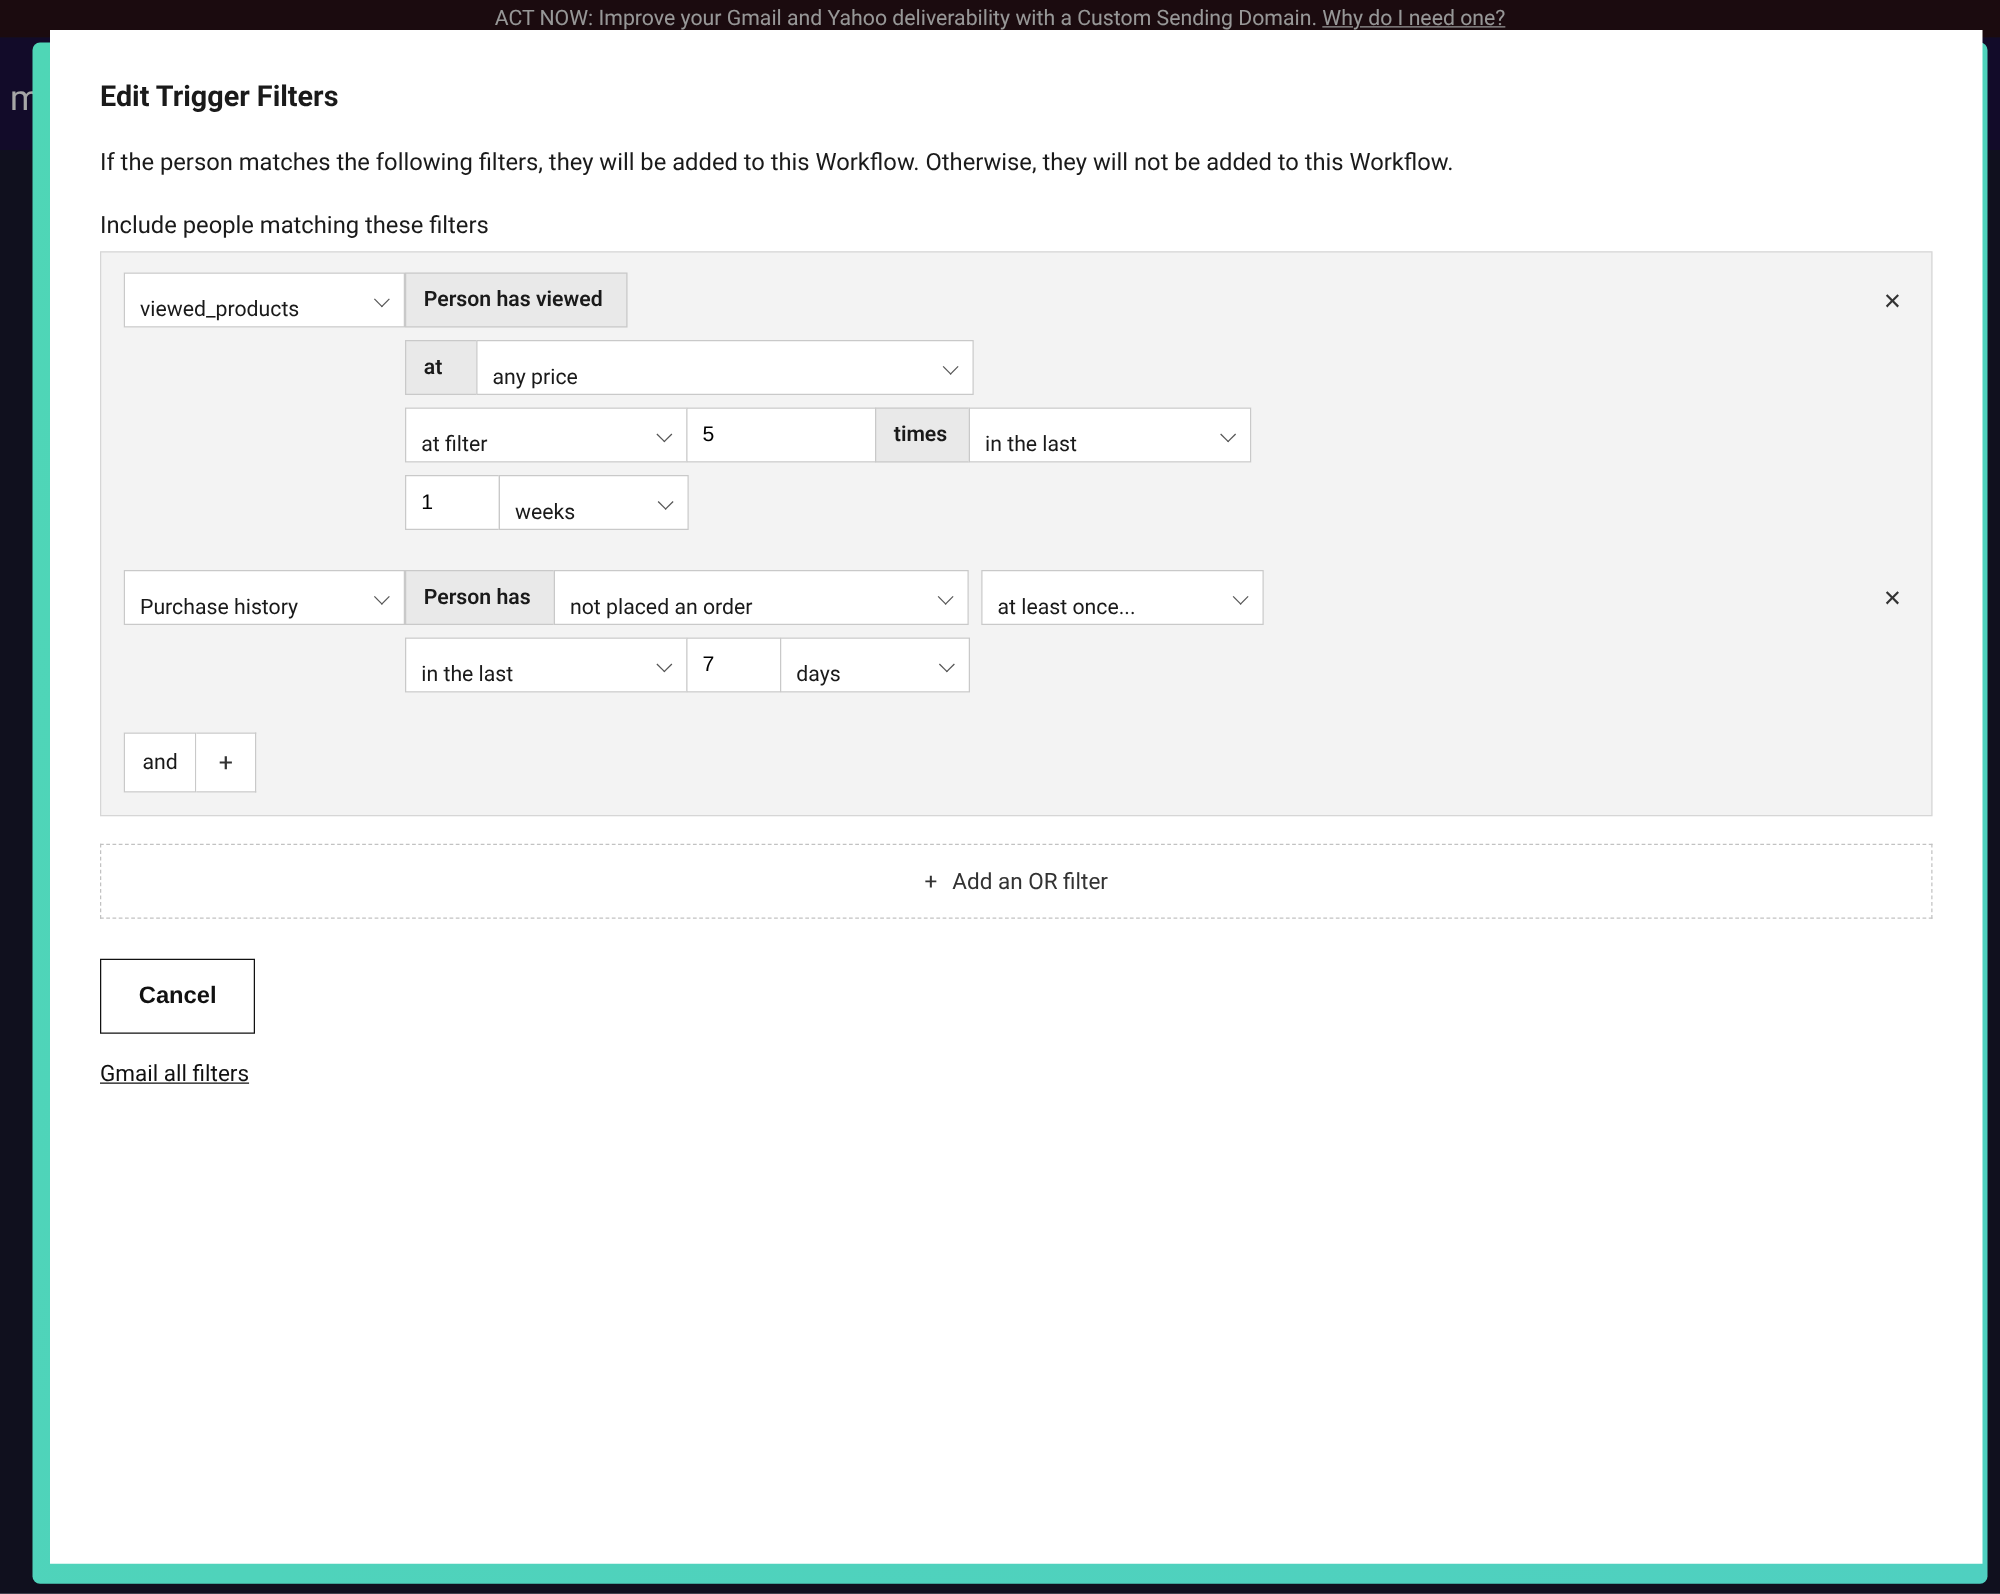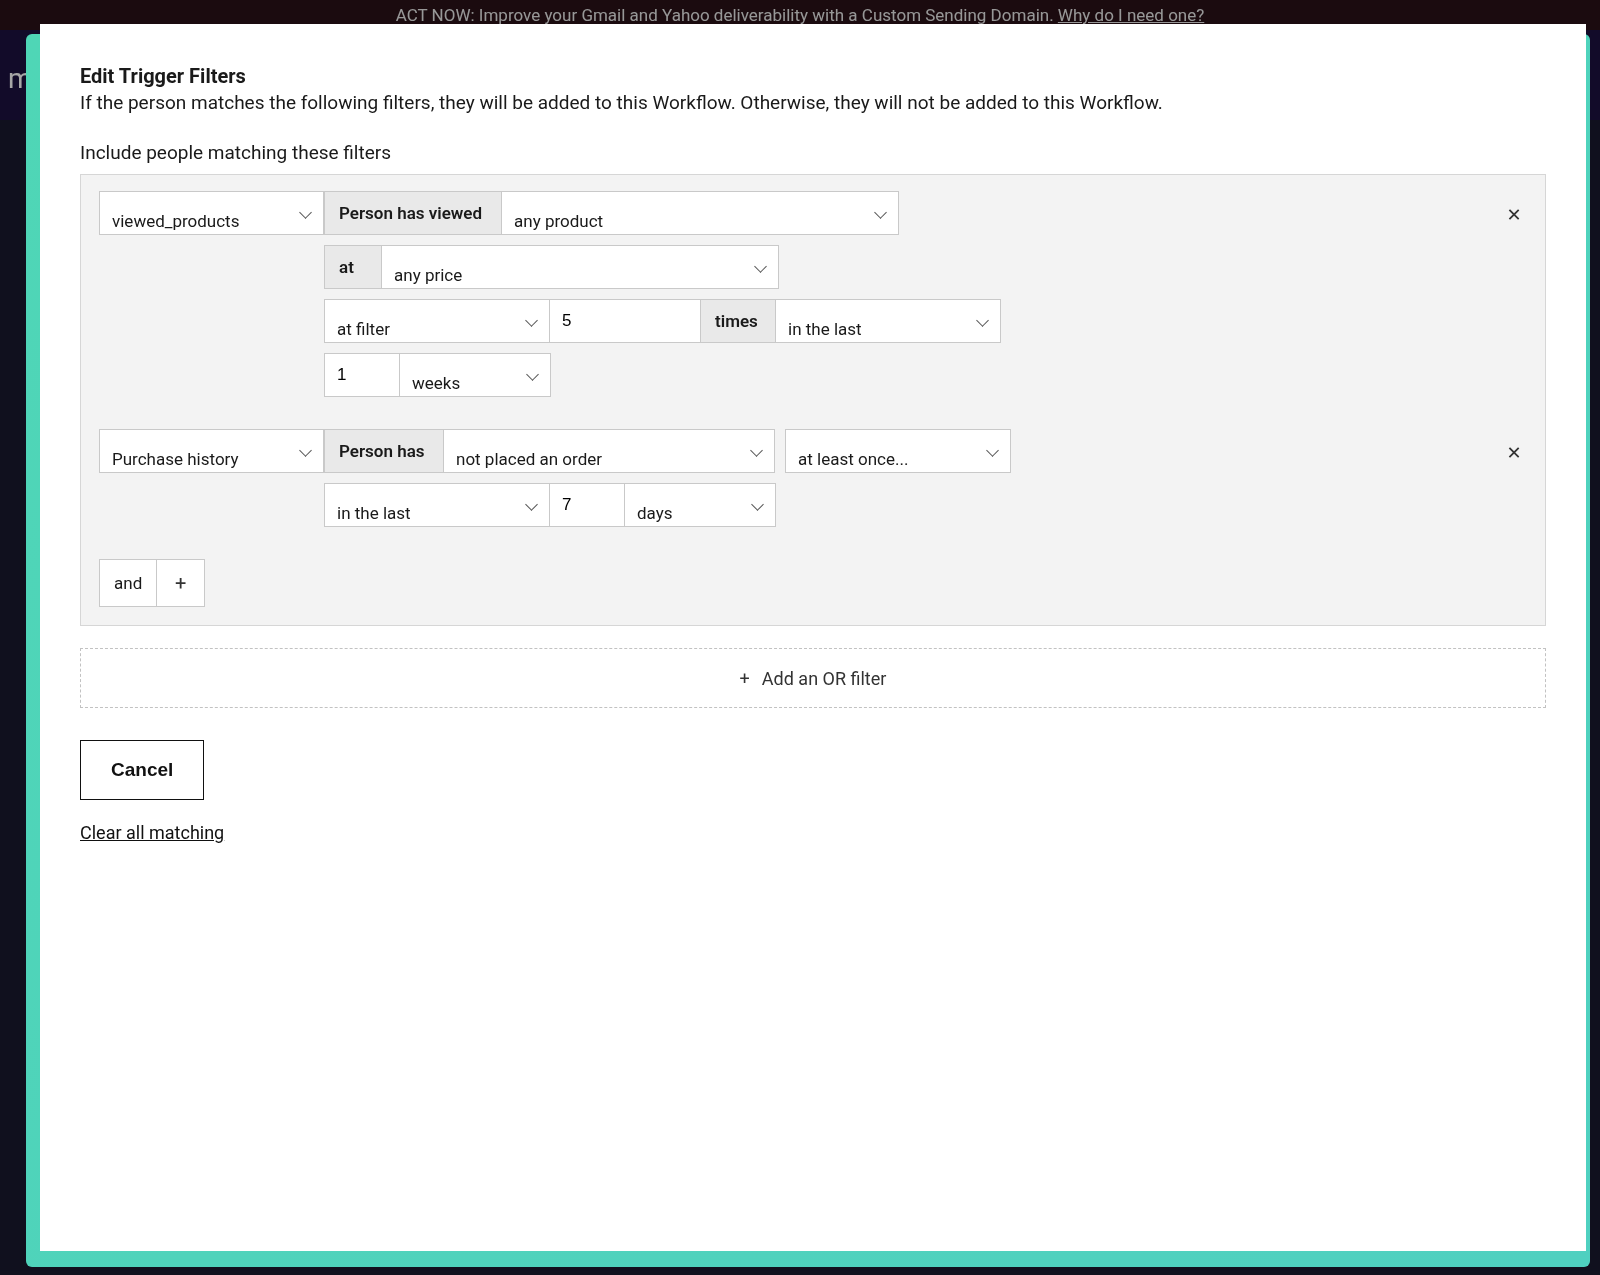--- a/index.html
+++ b/index.html
@@ -61,22 +61,23 @@
     top: 24px;
     left: 40px;
     right: 14px;
     bottom: 24px;
     background: #fff;
     z-index: 4;
     padding: 40px 40px 36px 40px;
     overflow: auto;
   }
   .modal h1 {
-    font-size: 20px;
+    font-size: 23px;
     font-weight: 700;
+    margin-bottom: 24px;
   }
   .modal .desc {
     font-size: 19px;
     line-height: 1.55;
     margin-bottom: 24px;
   }
   .modal .sub {
     font-size: 19px;
     margin-bottom: 10px;
   }
@@ -238,24 +239,20 @@
     <div class="filter-row">
       <div class="col-left">
         <div class="ctl select" style="width:100%;">
           <span class="label">viewed_products</span>
           <span class="chev"></span>
         </div>
       </div>
       <div class="col-mid">
         <div class="line">
           <div class="lbl" style="width:178px;">Person has viewed</div>
-          <div class="ctl select" style="width:398px;">
-            <span class="label">any product</span>
-            <span class="chev"></span>
-          </div>
         </div>
         <div class="line">
           <div class="lbl" style="width:58px;">at</div>
           <div class="ctl select" style="width:398px;">
             <span class="label">any price</span>
             <span class="chev"></span>
           </div>
         </div>
         <div class="line">
           <div class="ctl select" style="width:226px;">
@@ -334,14 +331,14 @@
   </div>
 
   <div class="or-box">
     <span class="plus-sym">+</span>
     <span>Add an OR filter</span>
   </div>
 
   <div class="button-row">
     <button class="btn-secondary">Cancel</button>
   </div>
-  <a class="clear-link">Clear all matching</a>
+  <a class="clear-link">Gmail all filters</a>
 </div>
 
 </body></html>

